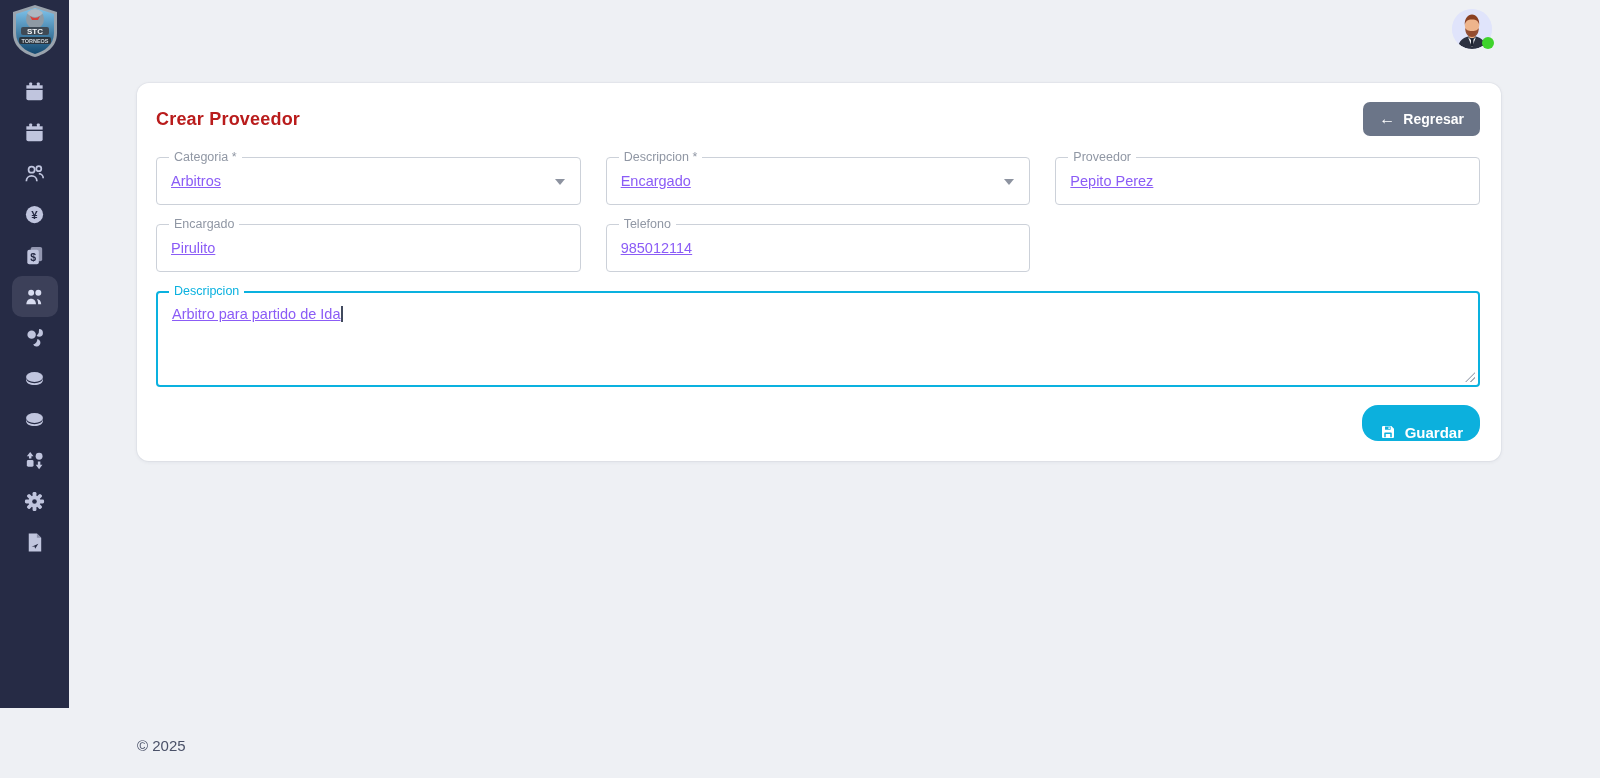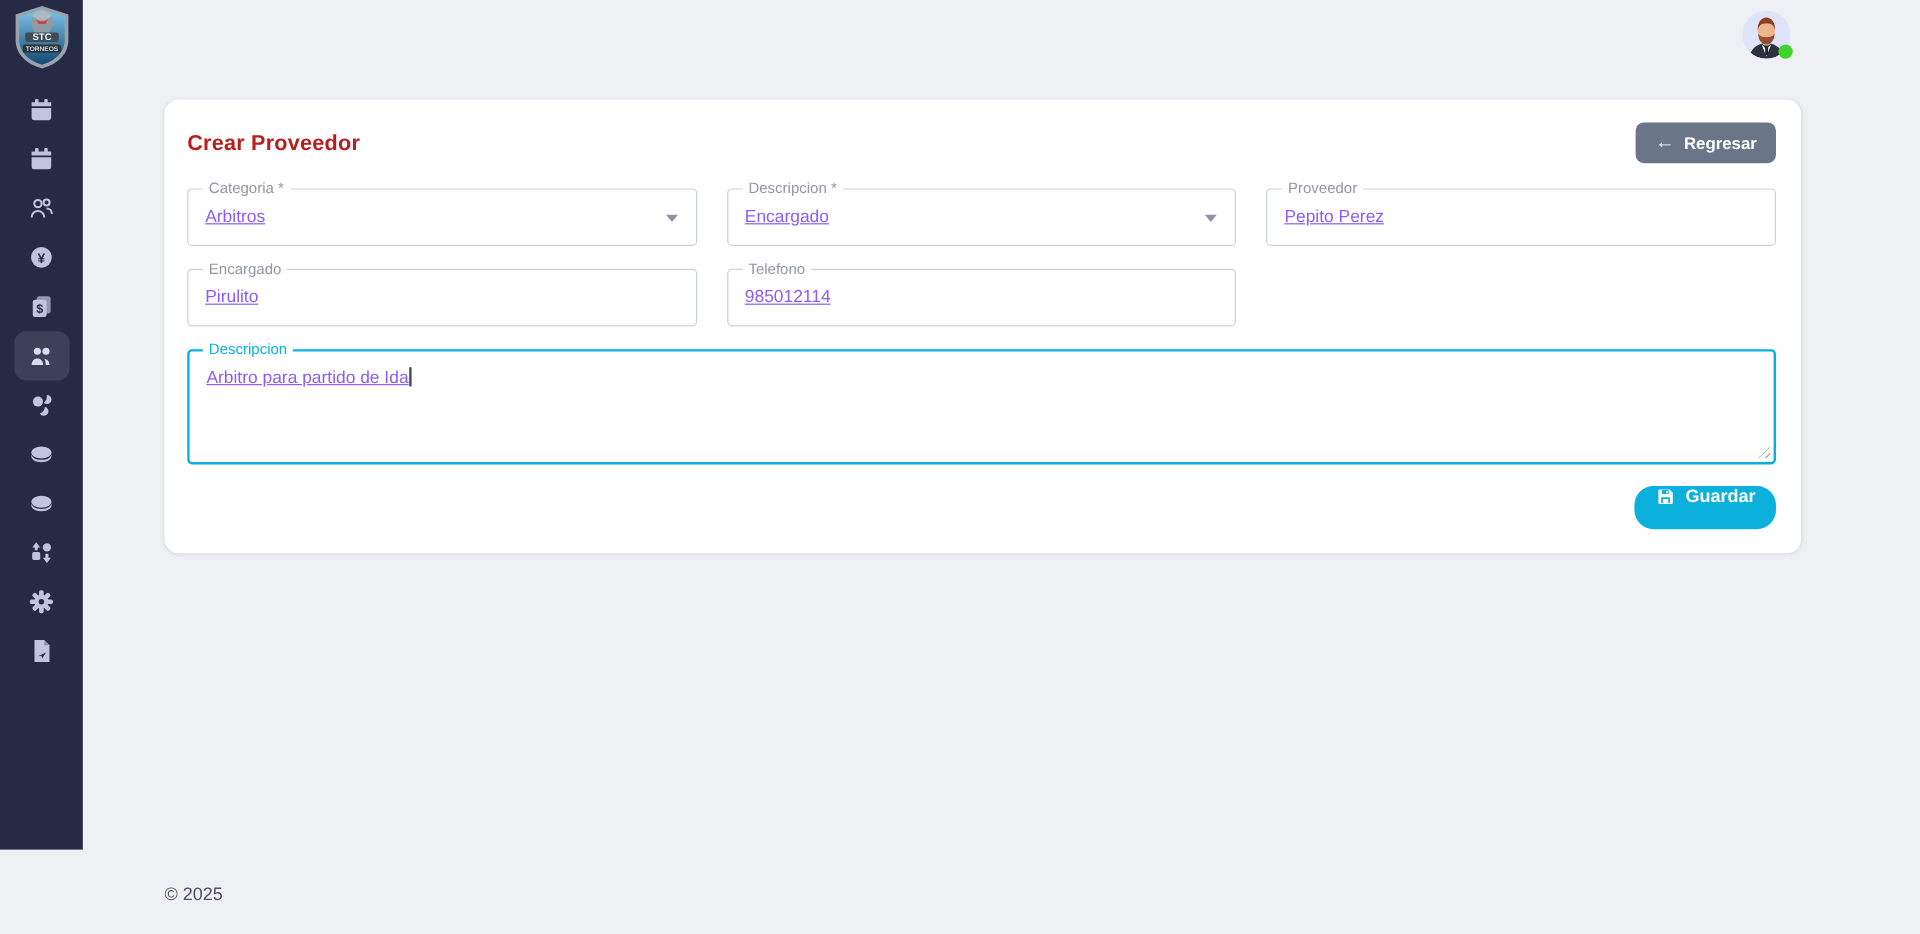--- a/index.html
+++ b/index.html
@@ -71,21 +71,21 @@
   .resize-grip{
     position:absolute; right:3px; bottom:3px; width:10px; height:10px; cursor:nwse-resize;
     background:repeating-linear-gradient(135deg, transparent 0 2.5px, #aab0bb 2.5px 4px);
     clip-path:polygon(100% 0, 100% 100%, 0 100%);
   }
   
   .actions{ margin-top:18px; display:flex; justify-content:flex-end; }
   .save-btn{
     background:#0cb0dd; color:#fff; border:none; border-radius:16px;
     height:36px; padding:0 17px; font-size:15px; font-weight:700; font-family:inherit;
-    display:flex; align-items:flex-start; gap:8px; cursor:pointer;
+    display:flex; align-items:flex-end; gap:8px; cursor:pointer;
   }
   
   .footer{ position:absolute; left:137px; bottom:24px; font-size:15px; color:#4a5168; }
   
   .logo text{ font-family:"Liberation Sans",sans-serif; font-weight:bold; }
 </style>
 </head>
 <body>
 
 <aside class="sidebar">

